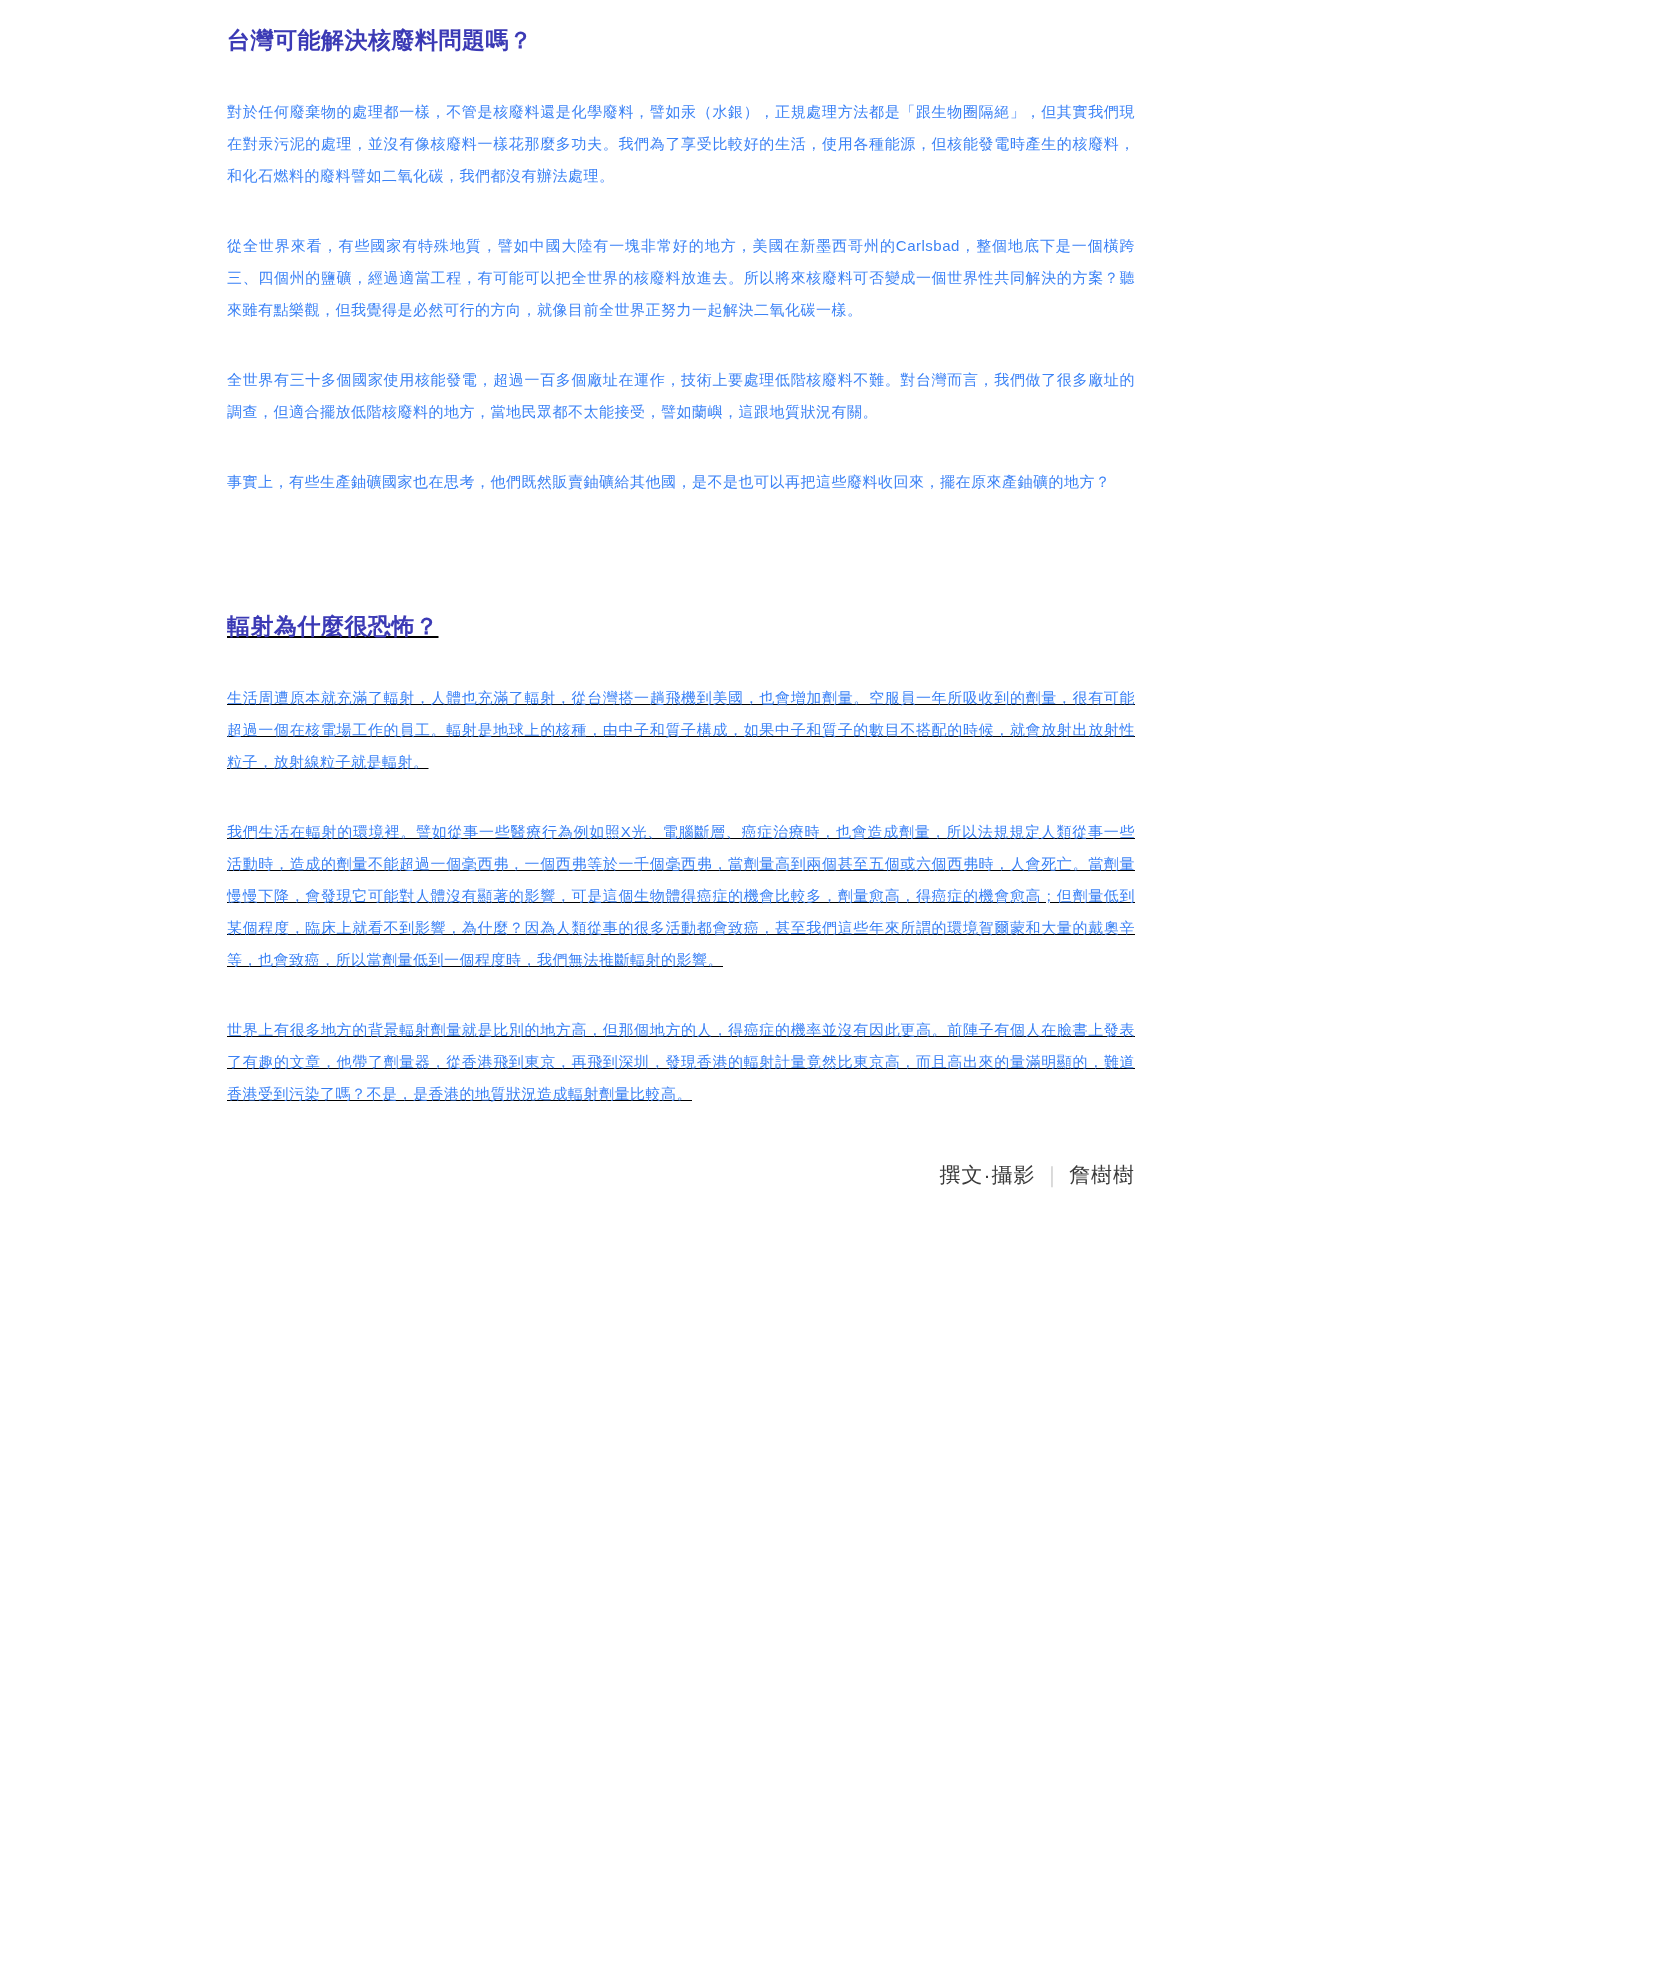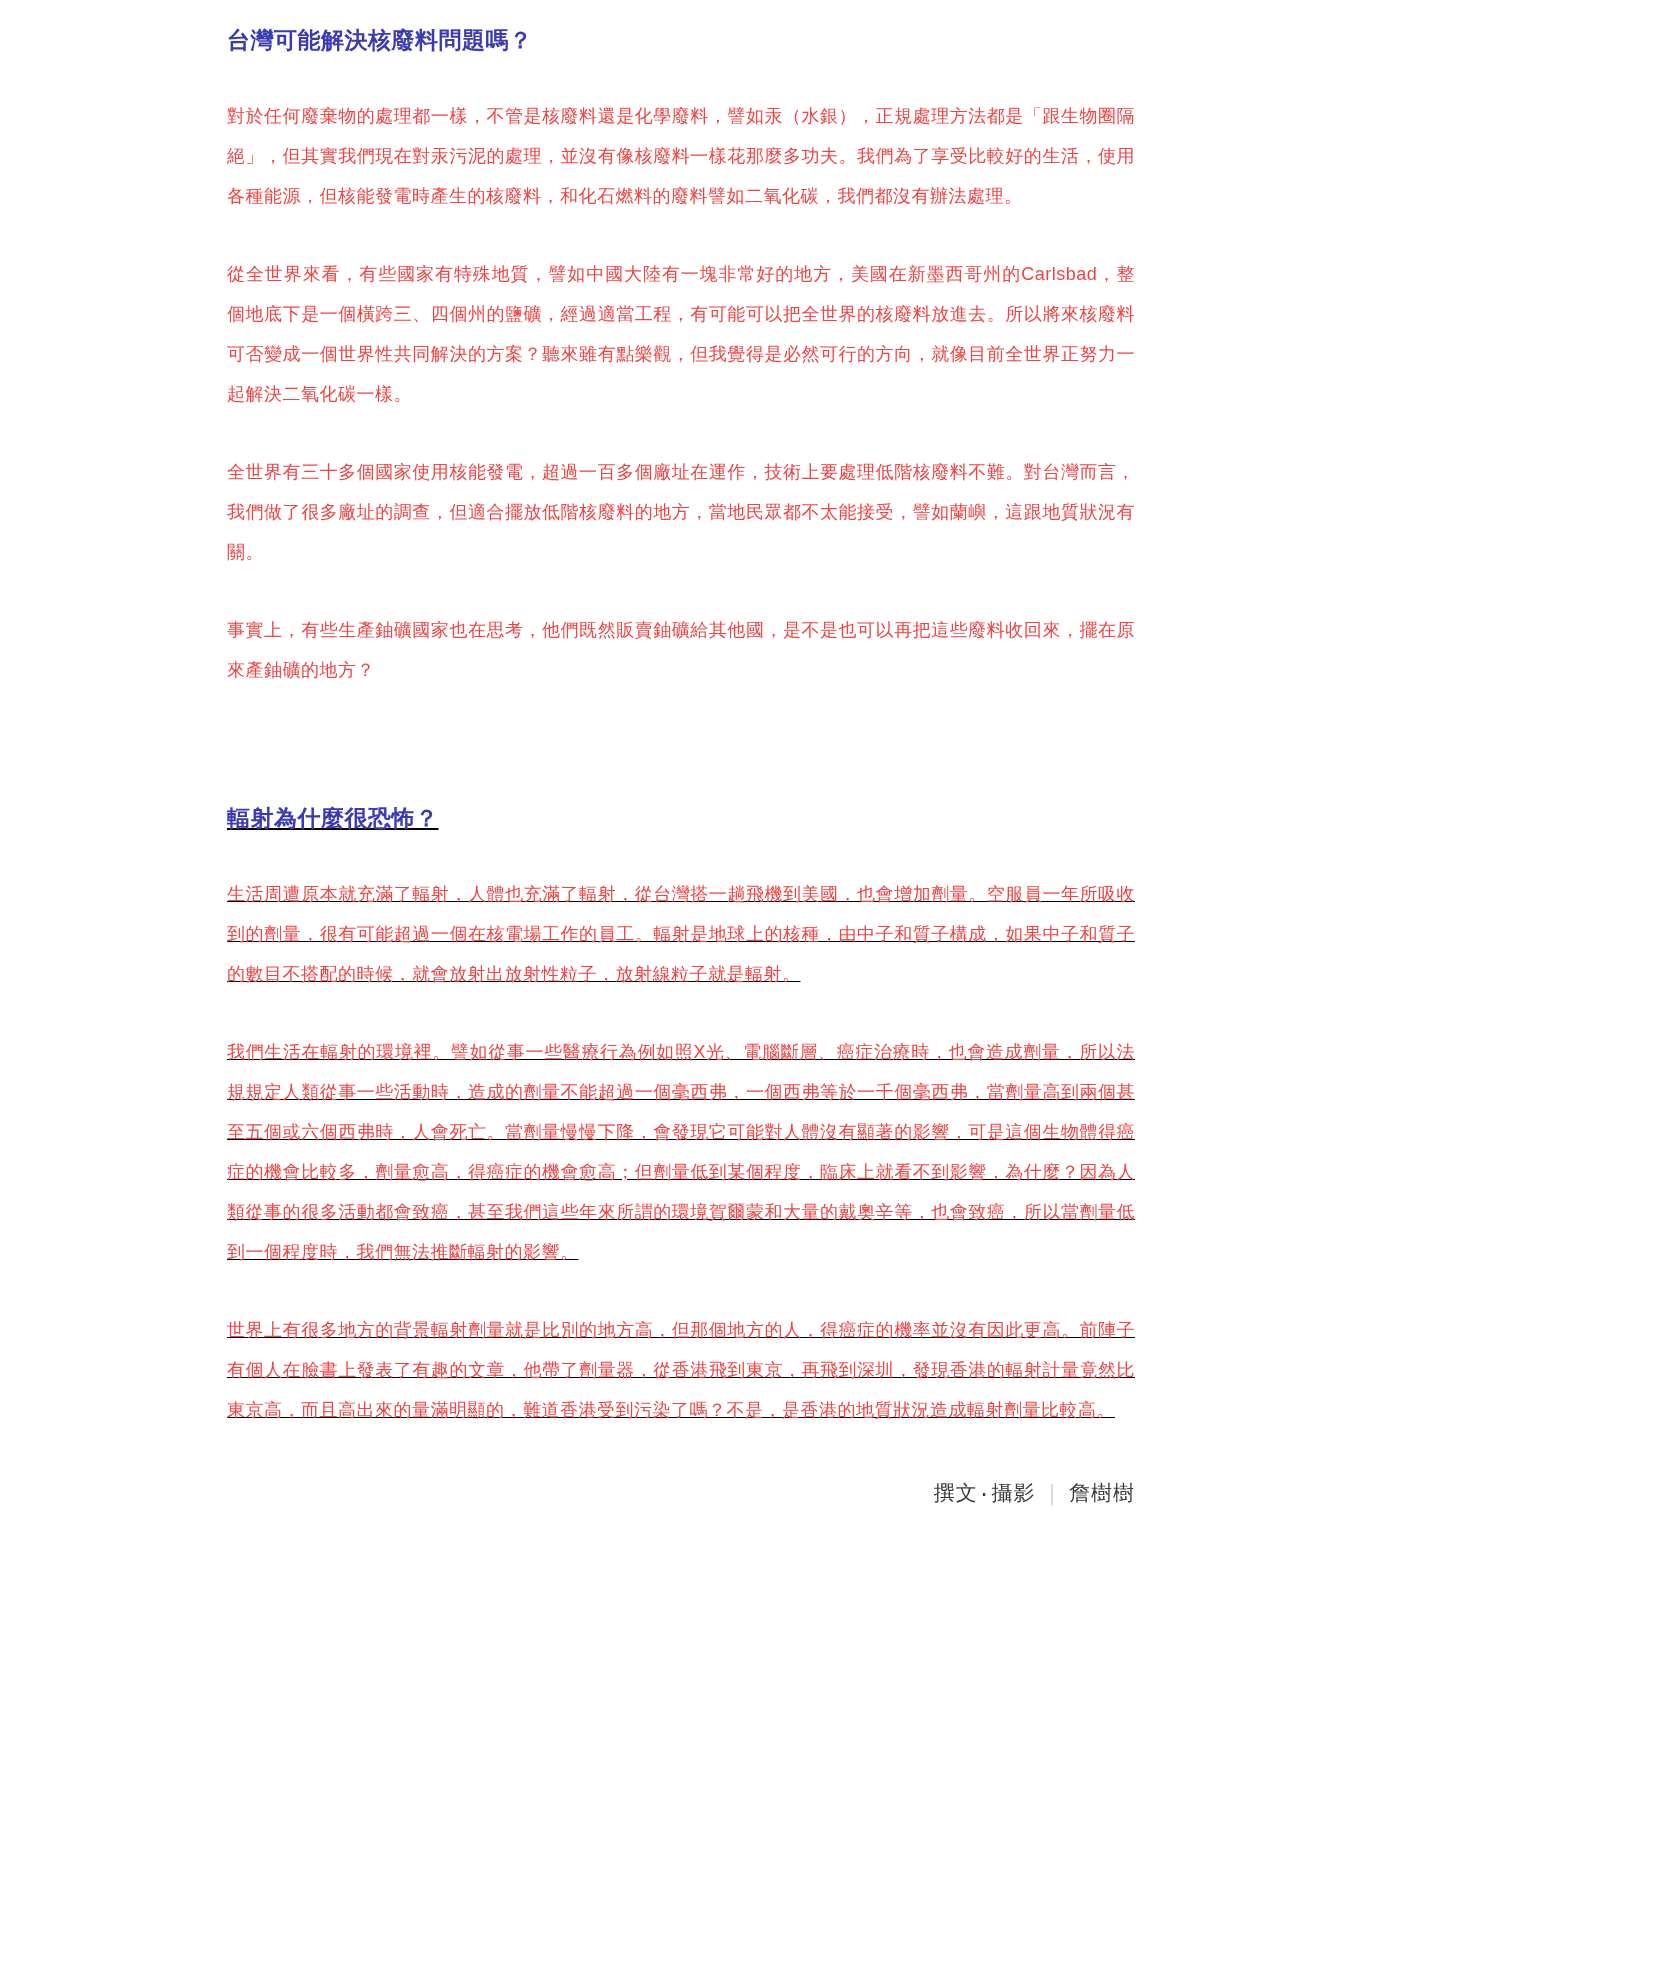--- a/index.html
+++ b/index.html
@@ -31,37 +31,36 @@
     font-weight: bold;
     line-height: 32px;
     margin: 0 0 40px 0;
     letter-spacing: 0.5px;
   }
   .section + .section {
     margin-top: 112px;
     text-decoration: underline;
   }
   .body-paragraph {
-    color: #ef4444;
-    font-size: 18px;
-    line-height: 40px;
+    color: #3b82f6;
+    font-size: 15px;
+    line-height: 32px;
     margin: 0 0 38px 0;
     text-align: justify;
     letter-spacing: 0.5px;
   }
   .byline {
     width: 908px;
     margin: 50px 0 0 227px;
     text-align: right;
     font-size: 21px;
     color: #3a3a3a;
     line-height: 30px;
     padding-bottom: 30px;
     letter-spacing: 1px;
-    font-family: Liberation Mono, monospace;
   }
   .byline .divider {
     color: #c9c9c9;
     padding: 0 6px;
     font-weight: normal;
   }
 </style>
 </head>
 <body>
 

